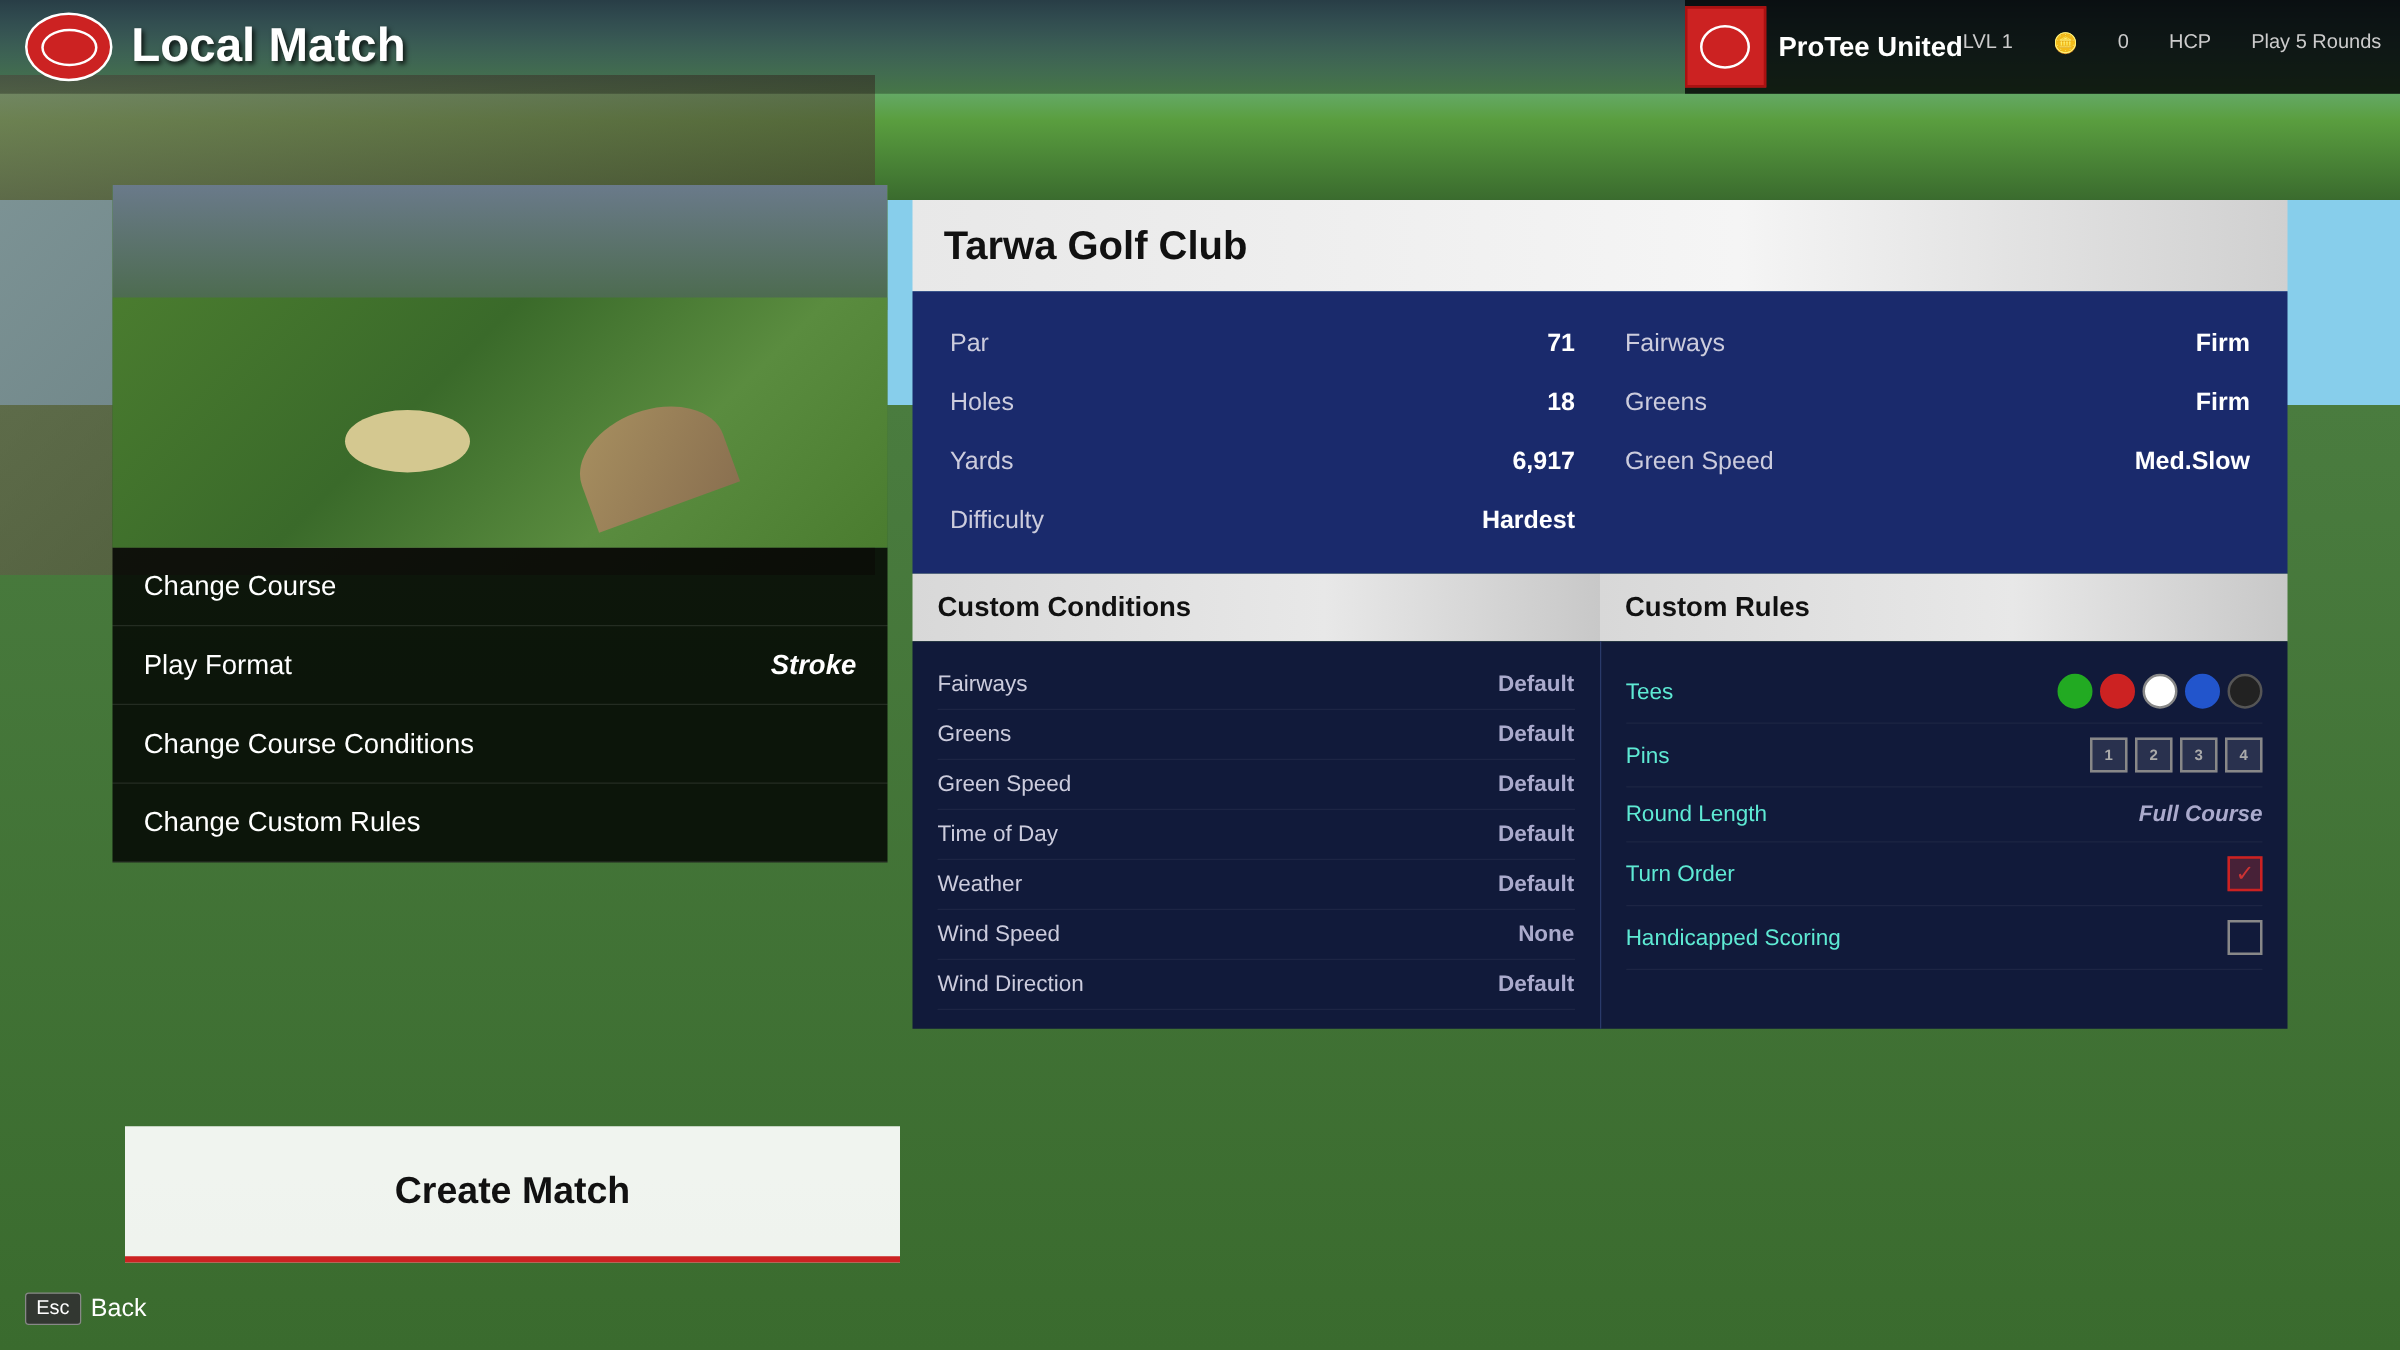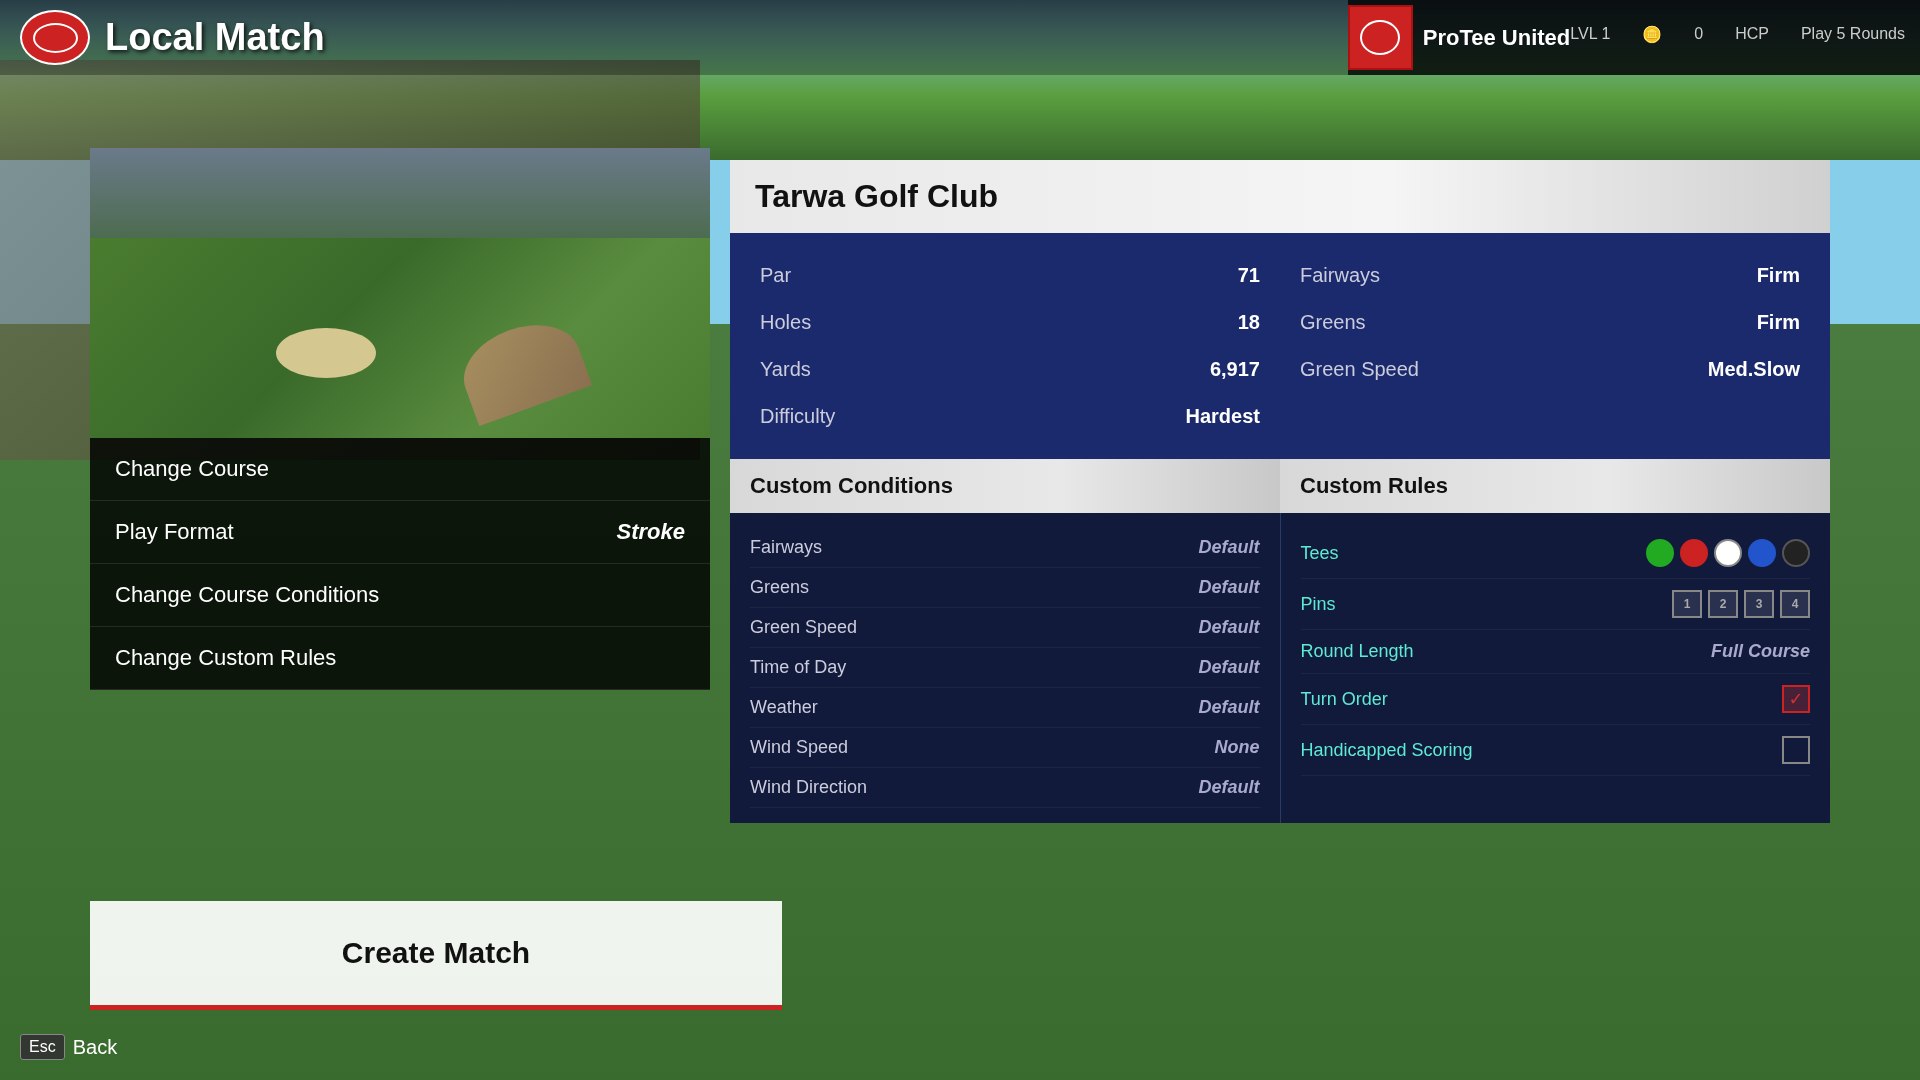--- a/index.html
+++ b/index.html
@@ -202,22 +202,22 @@
     .menu-item .value {
       font-style: italic;
       color: white;
       font-weight: bold;
     }
 
     
     .bottom-buttons {
       position: absolute;
       bottom: 70px;
-      left: 90px;
-      width: 692px;
+      left: 100px;
+      width: 620px;
       display: flex;
       z-index: 50;
       flex-direction: column;
     }
 
     .btn-create-match {
       flex: 1;
       padding: 35px 20px;
       background: rgba(255,255,255,0.92);
       color: #111;
@@ -355,21 +355,20 @@
     }
 
     .condition-label {
       color: #ccd;
       font-size: 18px;
     }
 
     .condition-value {
       color: #aac;
       font-size: 18px;
-      font-style: italic;
       font-weight: bold;
     }
 
     .rules-row {
       display: flex;
       justify-content: space-between;
       align-items: center;
       padding: 11px 0;
       border-bottom: 1px solid rgba(255,255,255,0.05);
     }

